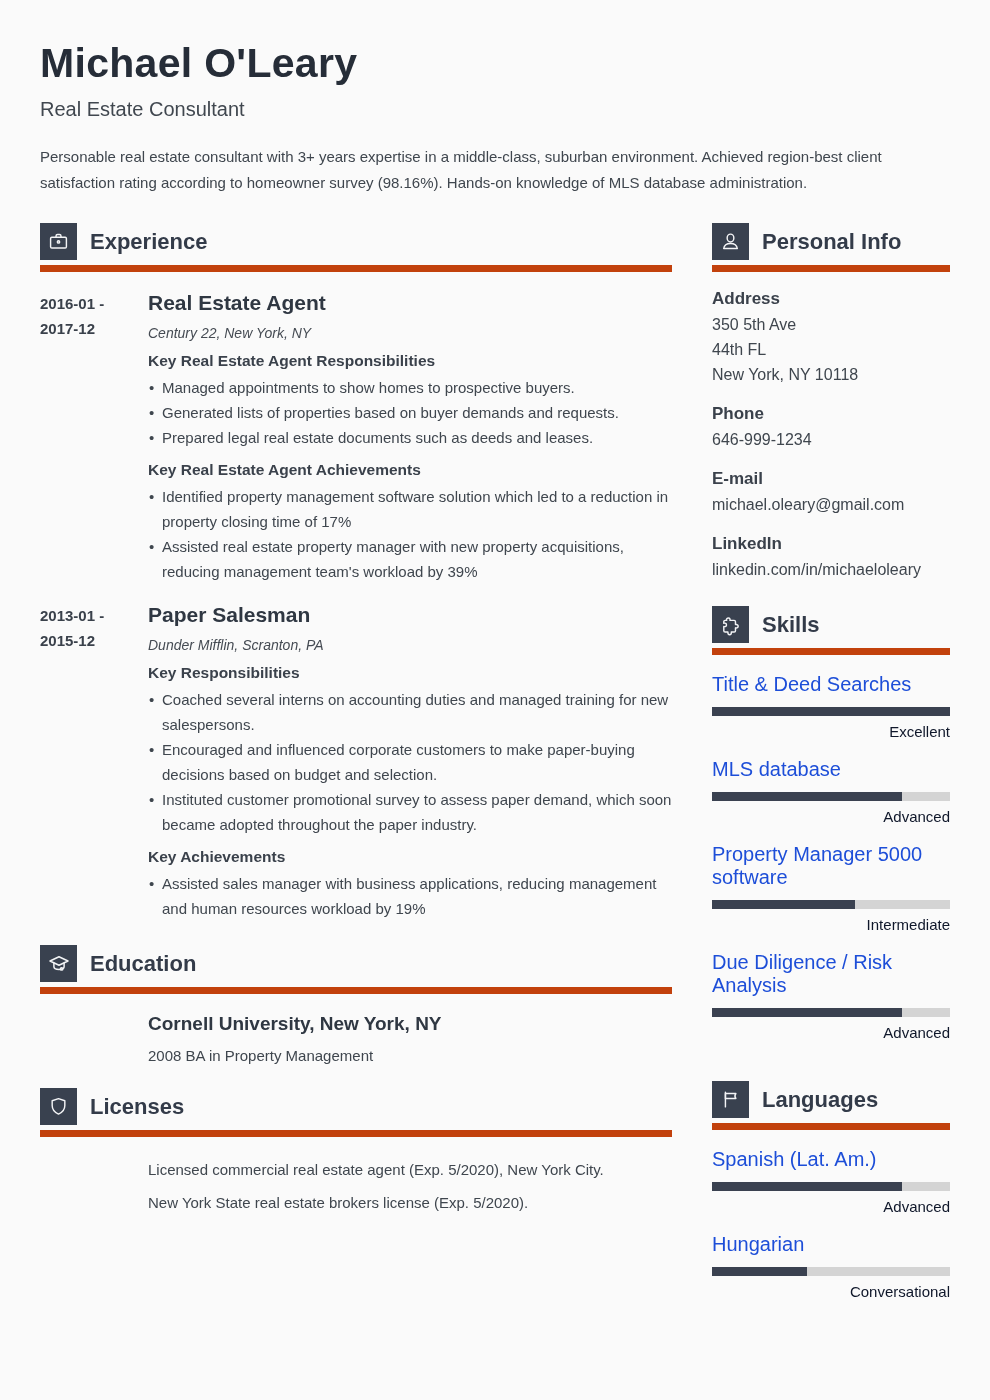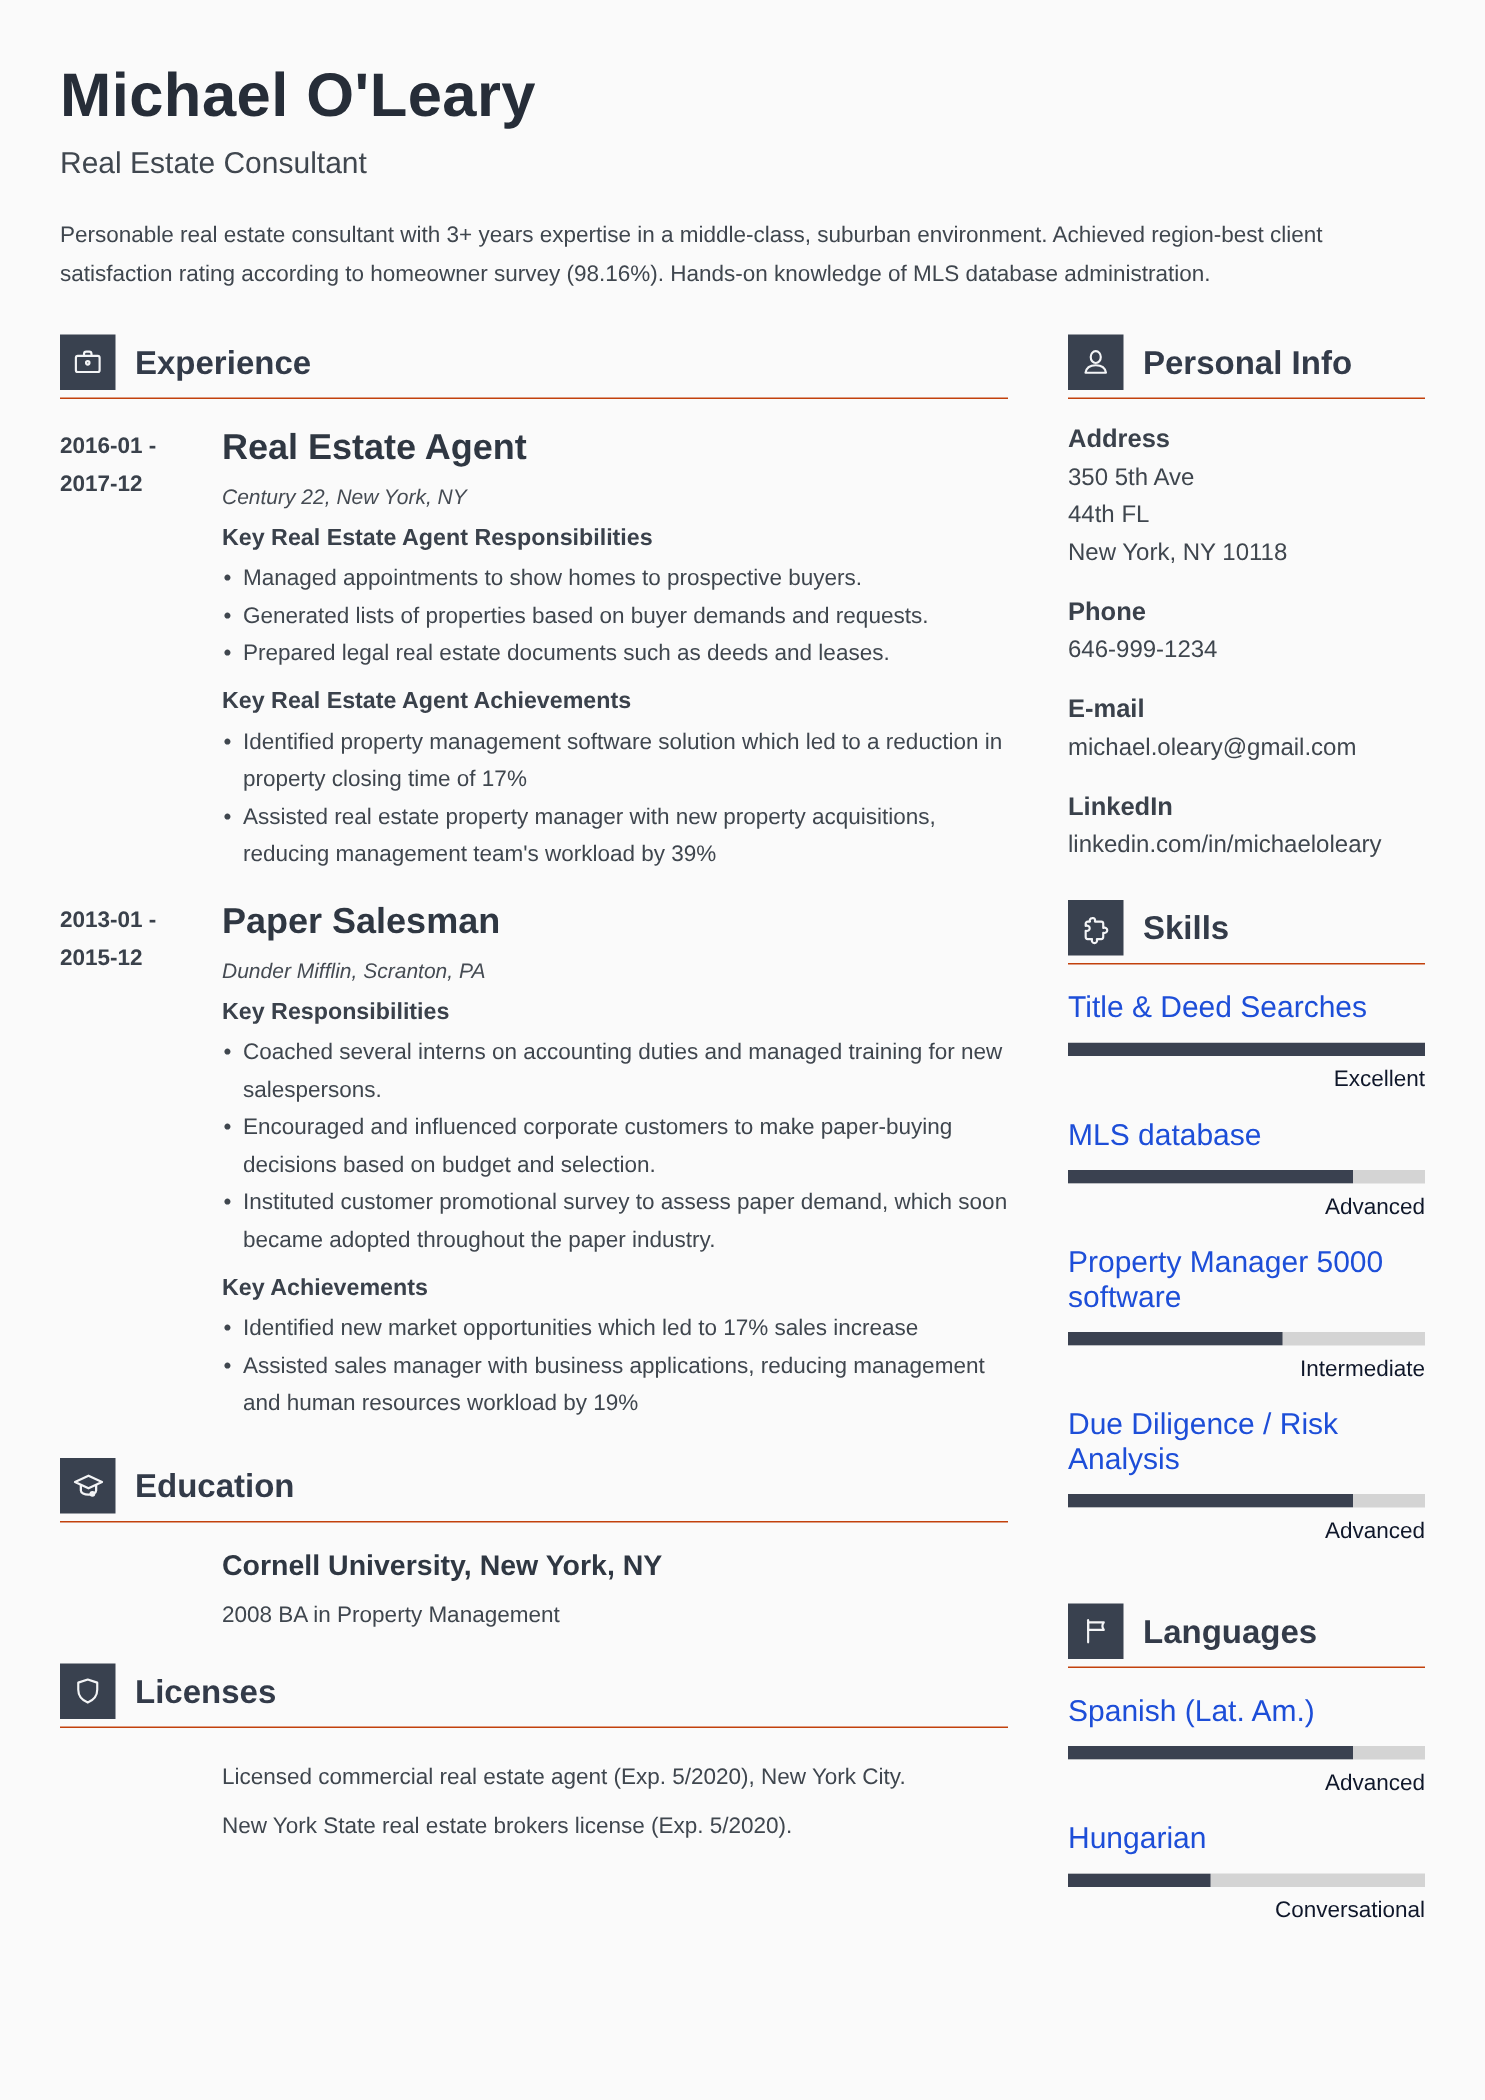--- a/index.html
+++ b/index.html
@@ -38,21 +38,21 @@
   .columns { display: flex; margin-top: 12px; }
   .main-col { width: 632px; }
   .side-col { width: 238px; margin-left: 40px; }
 
   
   .sec-head {
     display: flex;
     align-items: center;
     gap: 13px;
     padding-bottom: 5px;
-    border-bottom: 1px solid #c2410c;
+    border-bottom: 7px solid #c2410c;
     margin-top: 16px;
   }
   .sec-icon {
     width: 37px; height: 37px;
     background: #39414f;
     display: flex; align-items: center; justify-content: center;
     flex: none;
   }
   .sec-icon svg { display: block; }
   .sec-title {
@@ -66,21 +66,21 @@
   .entry-dates {
     width: 108px;
     flex: none;
     font-size: 15px;
     font-weight: 700;
     color: #3a414b;
     line-height: 25px;
   }
   .entry-body { flex: 1; }
   .entry-title {
-    font-size: 24px;
+    font-size: 21px;
     font-weight: 700;
     color: #2f3742;
   }
   .entry-company {
     font-style: italic;
     font-size: 14px;
     color: #454b53;
     margin-top: 10px;
   }
   .sub-head {
@@ -195,21 +195,20 @@
           <div class="entry-title">Paper Salesman</div>
           <div class="entry-company">Dunder Mifflin, Scranton, PA</div>
           <div class="sub-head">Key Responsibilities</div>
           <ul class="bullets">
             <li>Coached several interns on accounting duties and managed training for new salespersons.</li>
             <li>Encouraged and influenced corporate customers to make paper-buying decisions based on budget and selection.</li>
             <li>Instituted customer promotional survey to assess paper demand, which soon became adopted throughout the paper industry.</li>
           </ul>
           <div class="sub-head">Key Achievements</div>
           <ul class="bullets">
-            <li>Identified new market opportunities which led to 17% sales increase</li>
             <li>Assisted sales manager with business applications, reducing management and human resources workload by 19%</li>
           </ul>
         </div>
       </div>
 
       <div class="sec-head" style="margin-top:24px;">
         <span class="sec-icon">
           <svg width="24" height="24" viewBox="0 0 24 24" fill="none" stroke="#f3f4f6" stroke-width="1.5" stroke-linecap="round" stroke-linejoin="round">
             <path d="M12 4.8 L21 9 L12 13.2 L3 9 Z"></path>
             <path d="M6.9 11 v3.7 c0 1.5 2.3 2.7 5.1 2.7 s5.1-1.2 5.1-2.7 V11"></path>

